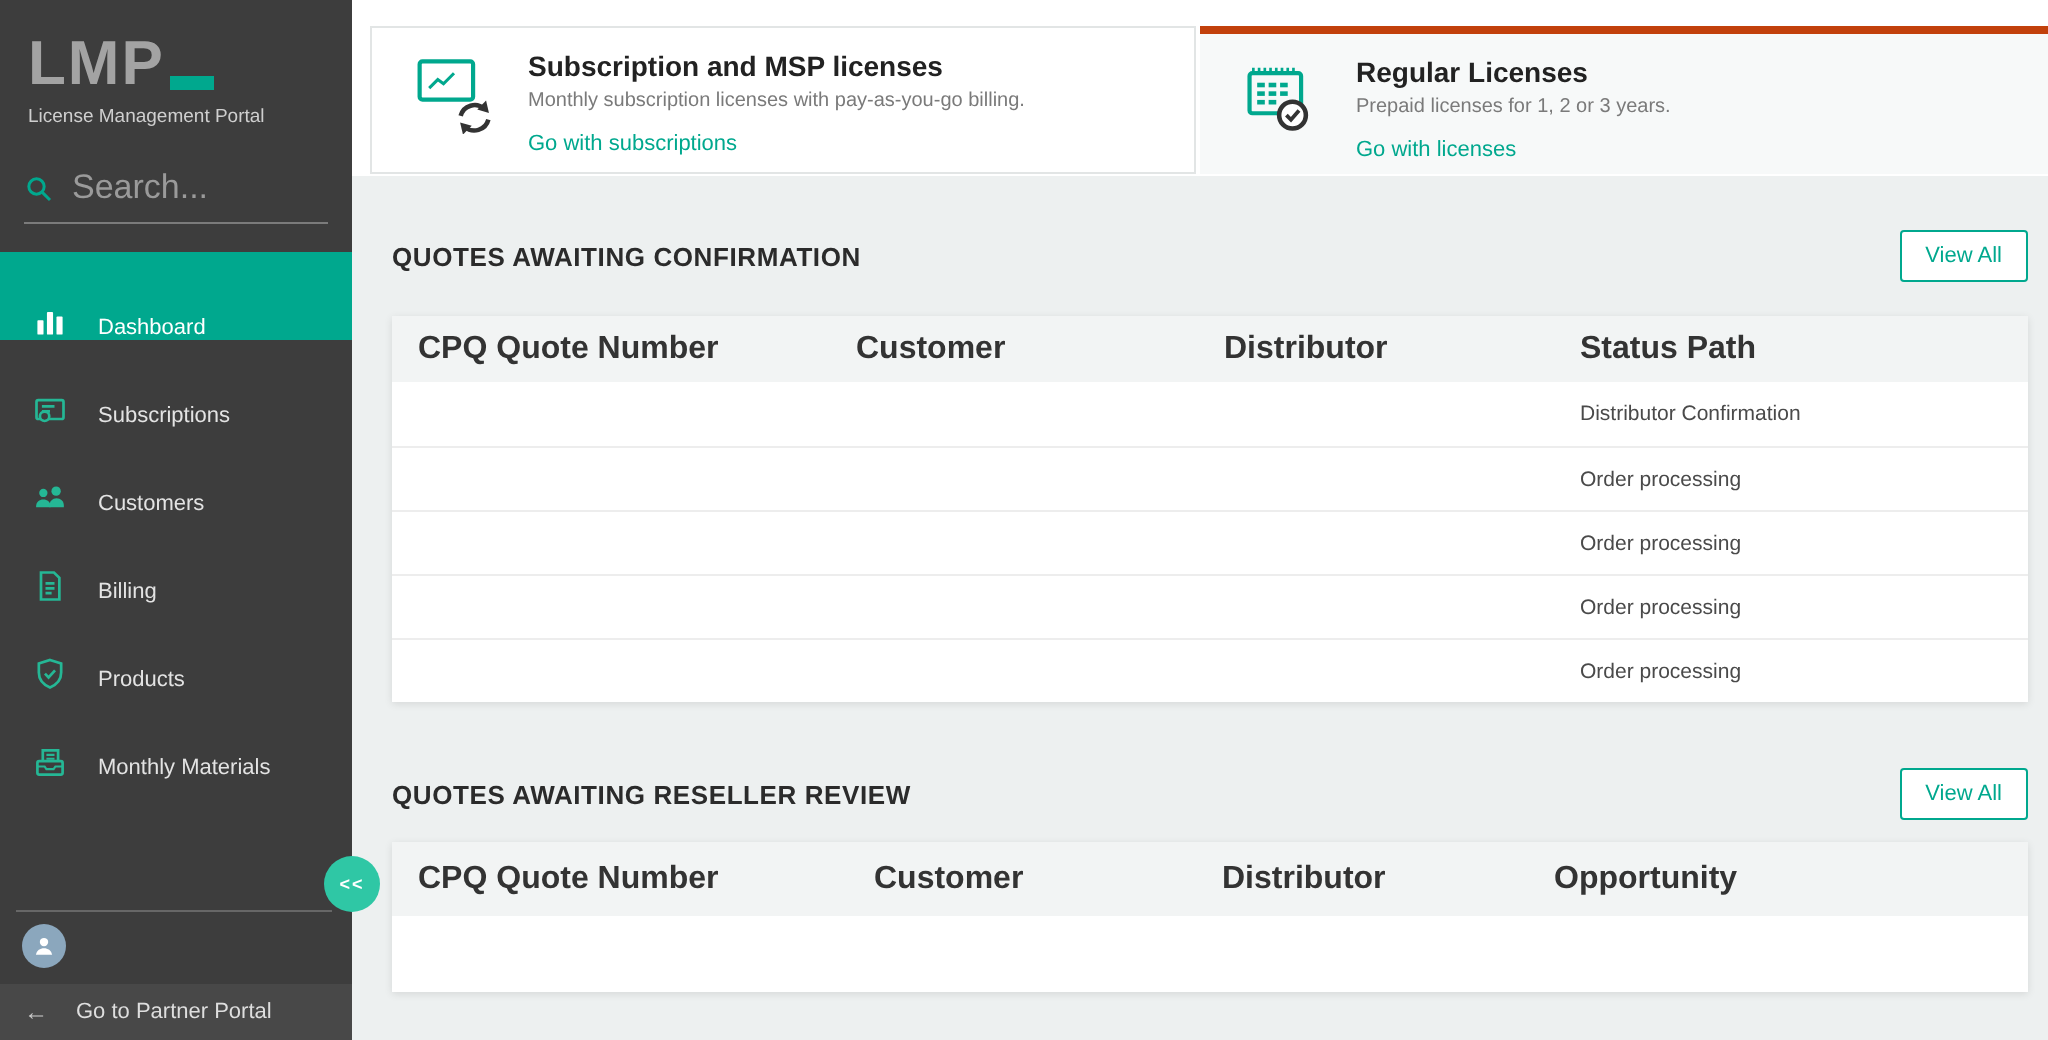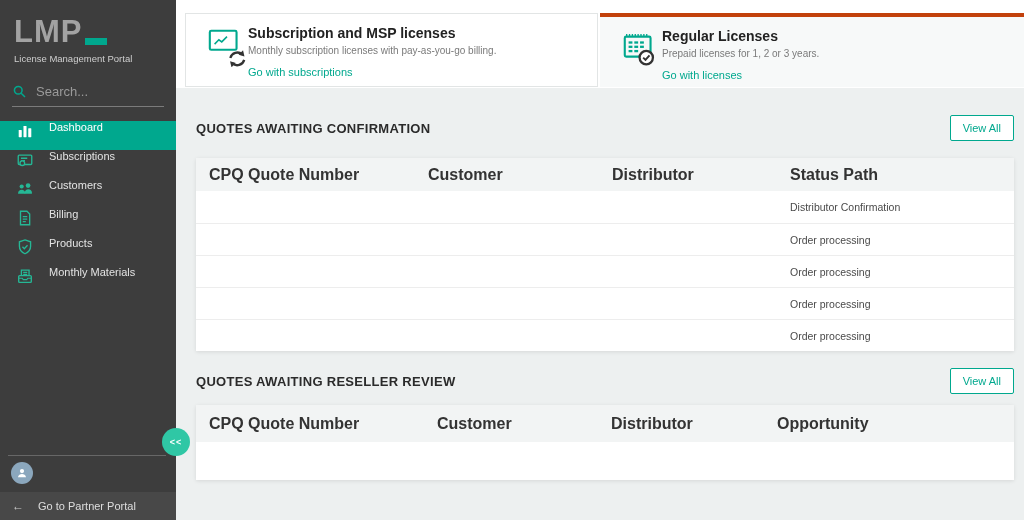--- a/index.html
+++ b/index.html
@@ -23,28 +23,28 @@
   .logo-sub { color: #cfcfcf; font-size: 9.5px; margin-top: 6px; }
 
   .search-row {
     margin: 20px 12px 0 12px; padding-bottom: 7px;
     display: flex; align-items: center;
     border-bottom: 1px solid #7b7b7b;
   }
   .search-row svg { flex: 0 0 auto; }
   .search-row input {
     background: transparent; border: none; outline: none;
-    color: #c0c0c0; font-size: 13px; margin-left: 9px; width: 115px;
+    color: #c0c0c0; font-size: 17px; margin-left: 9px; width: 115px;
     font-family: "Liberation Sans", sans-serif;
   }
   .search-row input::placeholder { color: #9a9a9a; }
 
   .menu { margin-top: 14px; }
   .menu-item {
-    height: 29px; display: flex; align-items: flex-start;
+    height: 44px; display: flex; align-items: flex-end;
     padding-left: 15px; cursor: pointer; color: #e3e3e3;
   }
   .menu-item .mi-icon { width: 19px; height: 19px; display: flex; align-items: center; justify-content: center; color: #25b795; }
   .menu-item .mi-label { font-size: 11px; margin-left: 15px; }
   .menu-item.active { background: #00a88e; color: #fff; }
   .menu-item.active .mi-icon { color: #fff; }
 
   .collapse-btn {
     position: absolute; left: 162px; top: 428px;
     width: 28px; height: 28px; border-radius: 50%;
@@ -67,21 +67,21 @@
   }
   .side-footer .back-arrow { color: #c9c9c9; font-size: 12px; }
   .side-footer .footer-label { color: #dedede; font-size: 11px; margin-left: 14px; }
 
   
   .topbar { position: absolute; left: 176px; top: 0; right: 0; height: 88px; background: #fff; }
   .tab-card { position: absolute; top: 13px; height: 74px; display: flex; padding: 11px 0 0 20px; cursor: pointer; }
   .tab-left { left: 9px; width: 413px; background: #fff; border: 1px solid #e2e5e5; }
   .tab-right { left: 424px; right: 0; background: #f7f9f9; border-top: 4px solid #c2410c; }
   .tab-icon { width: 42px; height: 42px; flex: 0 0 auto; }
-  .tab-body { }
+  .tab-body { margin-left: 16px; }
   .tab-title { font-size: 14px; font-weight: bold; color: #222; margin-bottom: 4px; }
   .tab-desc { font-size: 10px; color: #7a7a7a; margin-bottom: 6px; }
   .tab-link { font-size: 11px; color: #00a88e; text-decoration: none; cursor: pointer; }
 
   
   .main { position: absolute; left: 176px; top: 88px; right: 0; bottom: 0; background: #edf0f0; padding: 26px 10px 0 20px; }
   .sec-head { display: flex; justify-content: space-between; align-items: center; height: 28px; }
   .sec-title { font-size: 13px; font-weight: bold; color: #2b2b2b; letter-spacing: 0.3px; text-align: center; }
   .view-all {
     background: #fff; border: 1px solid #00a88e; color: #00a88e;
@@ -95,21 +95,21 @@
   .t1 .thead, .t1 .trow { grid-template-columns: 219px 184px 178px 1fr; }
   .t2 .thead, .t2 .trow { grid-template-columns: 228px 174px 166px 1fr; }
   .thead { background: #f2f4f4; }
   .t1 .thead { height: 33px; }
   .t2 .thead { height: 37px; }
   .th { font-size: 16px; font-weight: bold; color: #333; padding-left: 13px; }
   .t1 .trow { height: 32px; }
   .t2 .trow { height: 38px; }
   .trow + .trow { border-top: 1px solid #ededed; }
   .td { font-size: 10.5px; color: #4a4a4a; padding-left: 13px; }
-  .sec2 { margin-top: 16px; }
+  .sec2 { margin-top: 32px; }
 </style>
 </head>
 <body>
 
 <aside class="sidebar">
   <div class="logo-block">
     <div class="logo-row">
       <span class="logo-text">LMP</span>
       <span class="logo-underscore"></span>
     </div>

